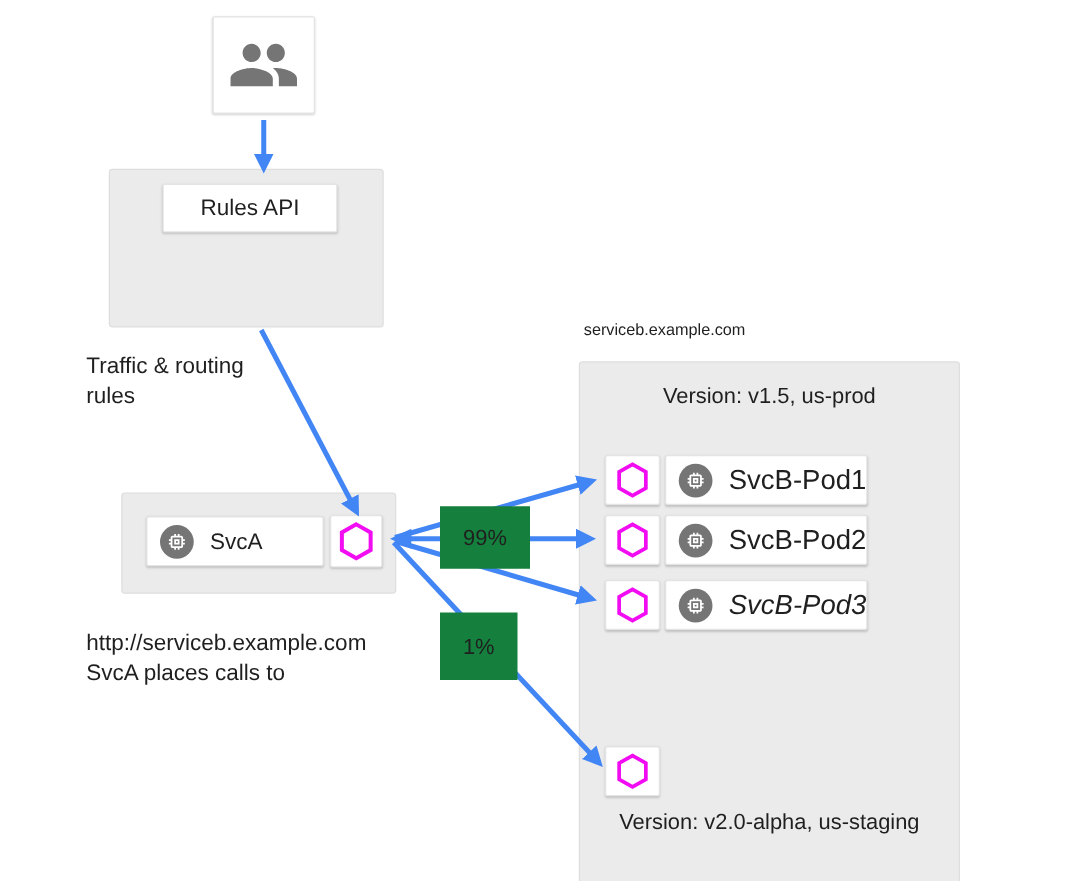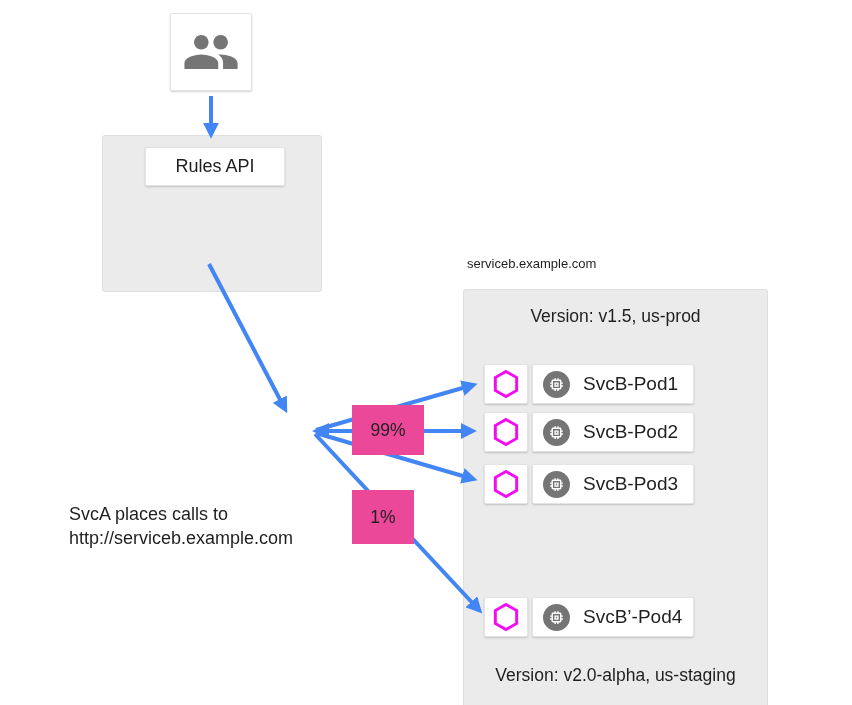--- a/index.html
+++ b/index.html
@@ -14,21 +14,21 @@
   .canvas{position:relative;width:852px;height:705px;background:#fff;overflow:hidden;}
 
   .panel{position:absolute;background:var(--panel-gray);border:1px solid #DEDEDE;border-radius:3px;box-sizing:border-box;}
   .card{position:absolute;background:#fff;border:1px solid #E4E4E4;border-radius:2px;
         box-shadow:0 1px 2px rgba(0,0,0,0.18);box-sizing:border-box;}
   .center{display:flex;align-items:center;justify-content:center;}
 
   .users-box{left:170px;top:13px;width:82px;height:78px;}
   .users-box svg{fill:var(--icon-gray);}
 
-  .pilot-panel{left:102px;top:135px;width:220px;height:157px;}
+  .pilot-panel{left:87px;top:135px;width:220px;height:127px;}
   .rules-api{left:42px;top:11px;width:140px;height:39px;font-size:18px;}
   .pilot-label{position:absolute;left:0;right:0;bottom:12px;text-align:center;font-size:18px;}
 
   .ann{position:absolute;font-size:18px;line-height:24px;}
   .ann-traffic{left:69px;top:280px;}
   .ann-calls{left:69px;top:502px;}
 
   .svca-panel{left:97px;top:394px;width:220px;height:81px;}
   .svc-card{left:19px;top:18px;width:142px;height:40px;display:flex;align-items:center;padding-left:10px;}
   .svc-card .svc-label{margin-left:13px;font-size:18px;}
@@ -38,31 +38,31 @@
                display:flex;align-items:center;justify-content:center;flex:0 0 auto;}
   .chip-circle svg{fill:#fff;}
 
   .hex-shape{stroke:var(--envoy-magenta);fill:none;stroke-width:3.2;}
 
   .domain-label{position:absolute;left:467px;top:256px;font-size:13px;}
 
   .sb-panel{left:463px;top:289px;width:305px;height:456px;}
   .version-label{position:absolute;left:0;right:0;text-align:center;font-size:17.5px;}
   .v-prod{top:16px;}
-  .v-staging{top:375px;}
+  .v-staging{top:357px;}
   .pod-hex{left:20px;width:44px;height:40px;}
   .pod-card{left:68px;width:162px;height:40px;display:flex;align-items:center;padding-left:10px;}
-  .pod-card .pod-label{margin-left:13px;font-size:19px;white-space:nowrap;}
-  .row1{top:74px;}  .row2{top:122px;text-align:center;}  .row3{top:174px;}  .row4{top:307px;}
+  .pod-card .pod-label{margin-left:13px;font-size:22px;white-space:nowrap;}
+  .row1{top:74px;}  .row2{top:122px;text-align:center;}  .row3{top:174px;font-style:italic;}  .row4{top:307px;}
 
   .arrow-layer{position:absolute;left:0;top:0;z-index:5;pointer-events:none;}
   .arrow-line{stroke:var(--arrow-blue);stroke-width:4;fill:none;}
   .arrow-head{fill:var(--arrow-blue);}
 
-  .pct{position:absolute;background:#ec4899;z-index:6;display:flex;align-items:center;justify-content:center;
+  .pct{position:absolute;background:#15803d;z-index:6;display:flex;align-items:center;justify-content:center;
        font-size:17.5px;}
   .pct-99{left:352px;top:405px;width:72px;height:50px;}
   .pct-1{left:352px;top:490px;width:62px;height:54px;}
 </style>
 </head>
 <body>
 
 <div class="canvas">
 
   <div class="card users-box center">
@@ -70,25 +70,44 @@
       <path d="M16 11c1.66 0 2.99-1.34 2.99-3S17.66 5 16 5c-1.66 0-3 1.34-3 3s1.34 3 3 3zm-8 0c1.66 0 2.99-1.34 2.99-3S9.66 5 8 5C6.34 5 5 6.34 5 8s1.34 3 3 3zm0 2c-2.33 0-7 1.17-7 3.5V19h14v-2.5c0-2.33-4.67-3.5-7-3.5zm8 0c-.29 0-.62.02-.97.05 1.16.84 1.97 1.97 1.97 3.45V19h6v-2.5c0-2.33-4.67-3.5-7-3.5z"></path>
     </svg>
   </div>
 
   <div class="panel pilot-panel">
     <div class="card rules-api center">
       <span>Rules API</span>
     </div>
   </div>
 
+  <div class="ann ann-traffic">
+    <div>Traffic &amp; routing</div>
+    <div>rules</div>
+  </div>
 
+  <div class="panel svca-panel">
+    <div class="card svc-card">
+      <span class="chip-circle">
+        <svg width="17" height="17" viewBox="0 0 24 24">
+          <path d="M15 9H9v6h6V9zm-2 4h-2v-2h2v2zm8-2V9h-2V7c0-1.1-.9-2-2-2h-2V3h-2v2h-2V3H9v2H7c-1.1 0-2 .9-2 2v2H3v2h2v2H3v2h2v2c0 1.1.9 2 2 2h2v2h2v-2h2v2h2v-2h2c1.1 0 2-.9 2-2v-2h2v-2h-2v-2h2zm-4 6H7V7h10v10z"></path>
+        </svg>
+      </span>
+      <span class="svc-label">SvcA</span>
+    </div>
+    <div class="card hex-card-a center">
+      <svg width="28" height="32" viewBox="0 0 28 32">
+        <polygon class="hex-shape" points="14,2.5 25.5,9 25.5,23 14,29.5 2.5,23 2.5,9"></polygon>
+      </svg>
+    </div>
+  </div>
 
   <div class="ann ann-calls">
+    <div>http://serviceb.example.com</div>
     <div>SvcA places calls to</div>
-    <div>http://serviceb.example.com</div>
   </div>
 
   <div class="domain-label">serviceb.example.com</div>
 
   <div class="panel sb-panel">
     <div class="version-label v-prod">Version: v1.5, us-prod</div>
 
     <div class="card pod-hex row1 center">
       <svg width="26" height="30" viewBox="0 0 28 32">
         <polygon class="hex-shape" points="14,2.5 25.5,9 25.5,23 14,29.5 2.5,23 2.5,9"></polygon>
@@ -129,28 +148,20 @@
         </svg>
       </span>
       <span class="pod-label">SvcB-Pod3</span>
     </div>
 
     <div class="card pod-hex row4 center">
       <svg width="26" height="30" viewBox="0 0 28 32">
         <polygon class="hex-shape" points="14,2.5 25.5,9 25.5,23 14,29.5 2.5,23 2.5,9"></polygon>
       </svg>
     </div>
-    <div class="card pod-card row4">
-      <span class="chip-circle">
-        <svg width="17" height="17" viewBox="0 0 24 24">
-          <path d="M15 9H9v6h6V9zm-2 4h-2v-2h2v2zm8-2V9h-2V7c0-1.1-.9-2-2-2h-2V3h-2v2h-2V3H9v2H7c-1.1 0-2 .9-2 2v2H3v2h2v2H3v2h2v2c0 1.1.9 2 2 2h2v2h2v-2h2v2h2v-2h2c1.1 0 2-.9 2-2v-2h2v-2h-2v-2h2zm-4 6H7V7h10v10z"></path>
-        </svg>
-      </span>
-      <span class="pod-label">SvcB’-Pod4</span>
-    </div>
 
     <div class="version-label v-staging">Version: v2.0-alpha, us-staging</div>
   </div>
 
   <svg class="arrow-layer" width="852" height="705" viewBox="0 0 852 705">
     <defs>
       <marker id="ah" viewBox="0 0 10 10" refX="7" refY="5" markerWidth="4" markerHeight="4" orient="auto">
         <path class="arrow-head" d="M0 0 L10 5 L0 10 z"></path>
       </marker>
     </defs>

